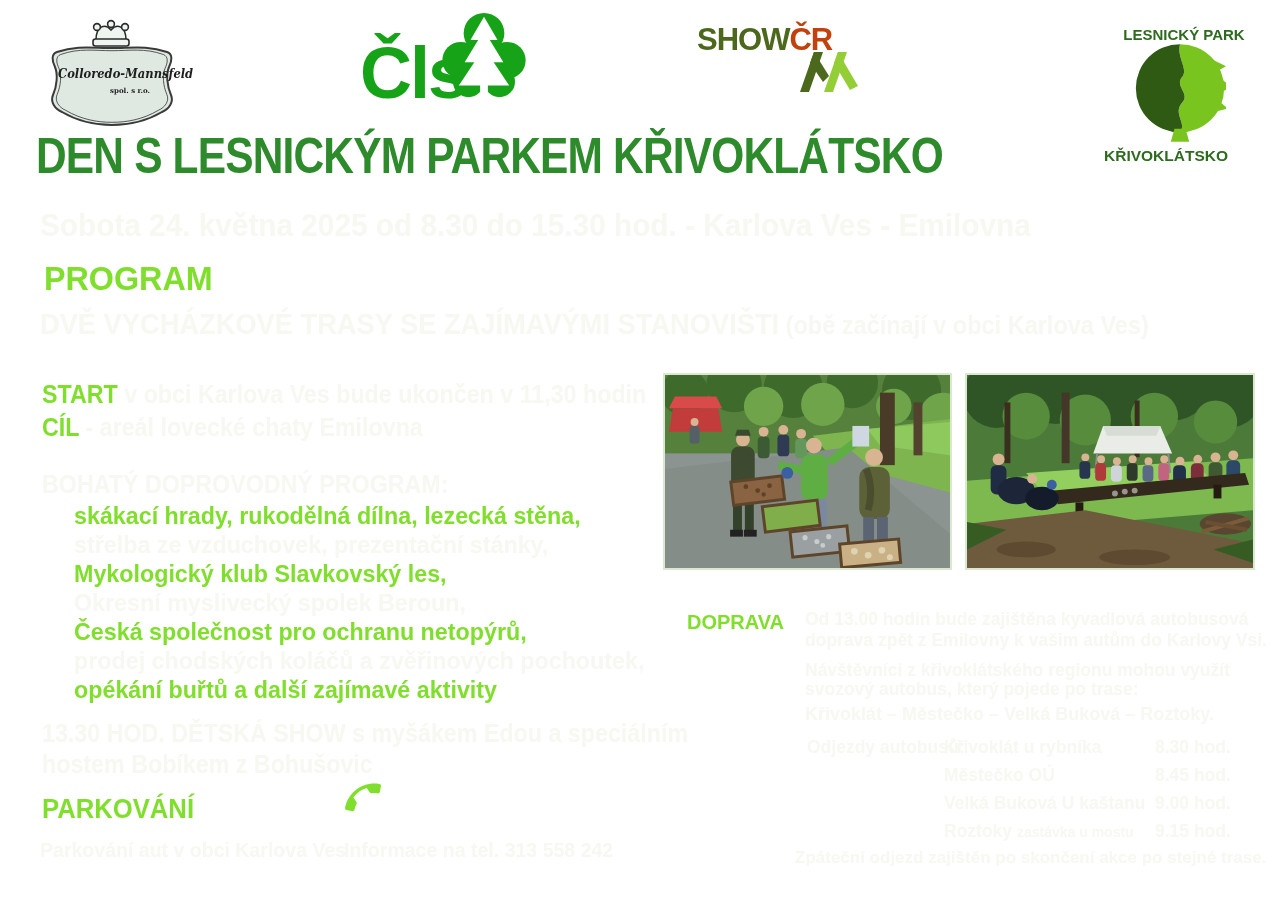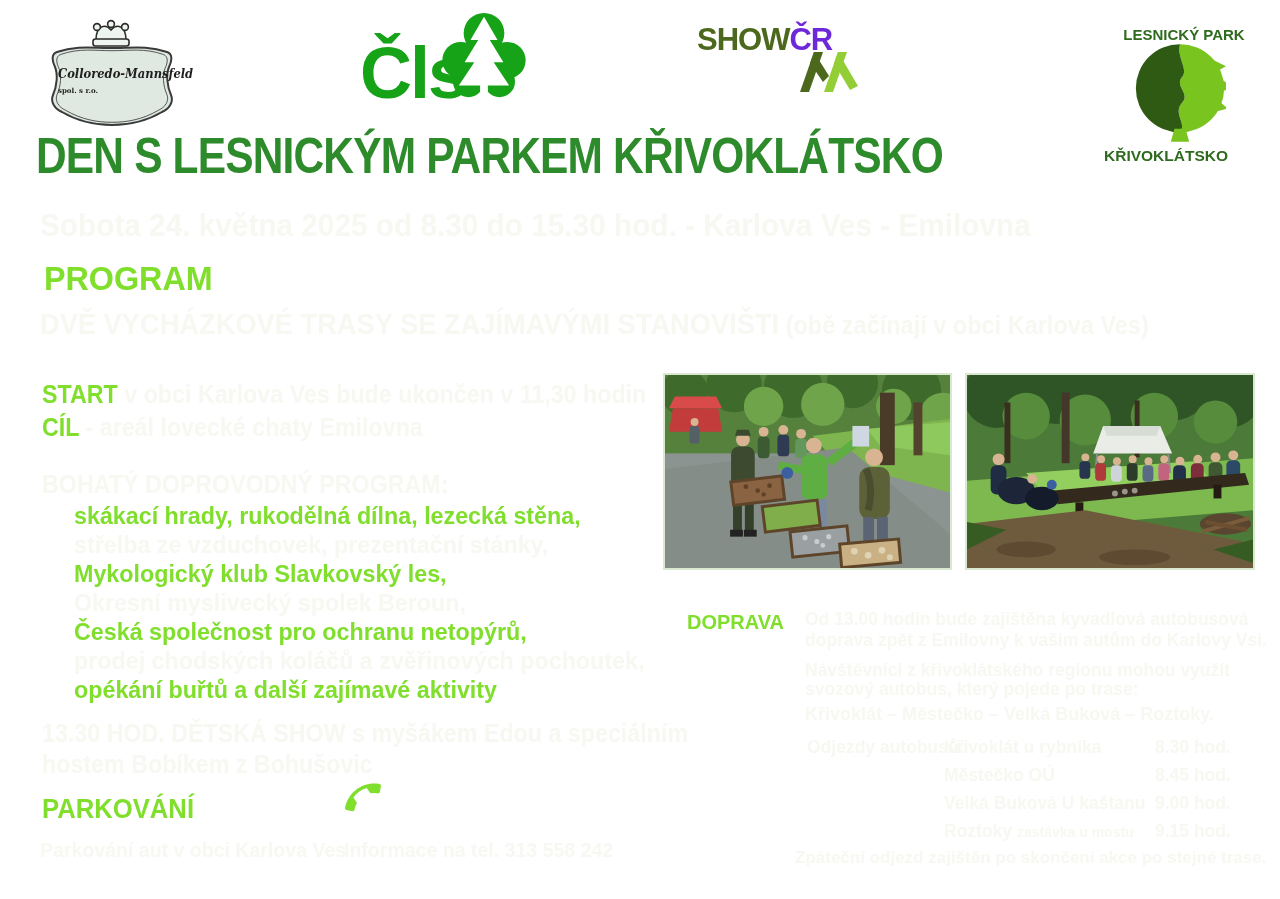--- a/index.html
+++ b/index.html
@@ -10,25 +10,25 @@
   .abs{position:absolute;white-space:nowrap;}
   .cond{transform:scaleX(.93);transform-origin:0 50%;}
   .cond0{transform:scaleX(.95);transform-origin:0 0;}
 
   
   .hdr-title{left:36px;top:127px;font-size:50px;font-weight:800;color:#2e8b2c;
     letter-spacing:-1px;transform:scaleX(.85);transform-origin:0 50%;}
   .logo-colloredo{left:47px;top:18px;width:130px;height:108px;}
   .colloredo-name{left:58px;top:66px;width:108px;text-align:center;font-family:"DejaVu Serif",serif;
     font-style:italic;font-weight:bold;font-size:12.5px;color:#1e1e1e;transform:scaleX(.92);transform-origin:0 50%;}
-  .colloredo-sub{left:58px;top:86px;width:92px;text-align:left;font-family:"DejaVu Serif",serif;
+  .colloredo-sub{left:58px;top:86px;width:92px;text-align:right;font-family:"DejaVu Serif",serif;
     font-weight:bold;font-size:7px;color:#1e1e1e;}
   .logo-cls-text{left:360px;top:32px;font-size:72px;font-weight:700;color:#17a317;letter-spacing:-2px;}
   .logo-lesy{left:697px;top:22px;font-size:31px;font-weight:900;letter-spacing:-1px;}
-  .lesy-dark{color:#4c681d;} .lesy-light{color:#6d28d9;}
+  .lesy-dark{color:#4c681d;} .lesy-light{color:#c2410c;}
   .park-top{left:1106px;top:26px;width:156px;text-align:center;font-size:15px;font-weight:800;color:#2f6b1f;}
   .park-bottom{left:1104px;top:147px;width:160px;text-align:left;font-size:15.5px;font-weight:800;color:#2f6b1f;}
 
   
   .band{position:absolute;left:0;top:178px;width:1280px;height:721px;
     background:
       radial-gradient(ellipse 300px 200px at 12% 88%, rgba(8,40,4,.55), transparent 70%),
       radial-gradient(ellipse 420px 240px at 45% 97%, rgba(10,45,6,.5), transparent 70%),
       radial-gradient(ellipse 520px 300px at 82% 92%, rgba(14,55,7,.45), transparent 70%),
       radial-gradient(ellipse 360px 220px at 28% 28%, rgba(95,170,70,.22), transparent 70%),

